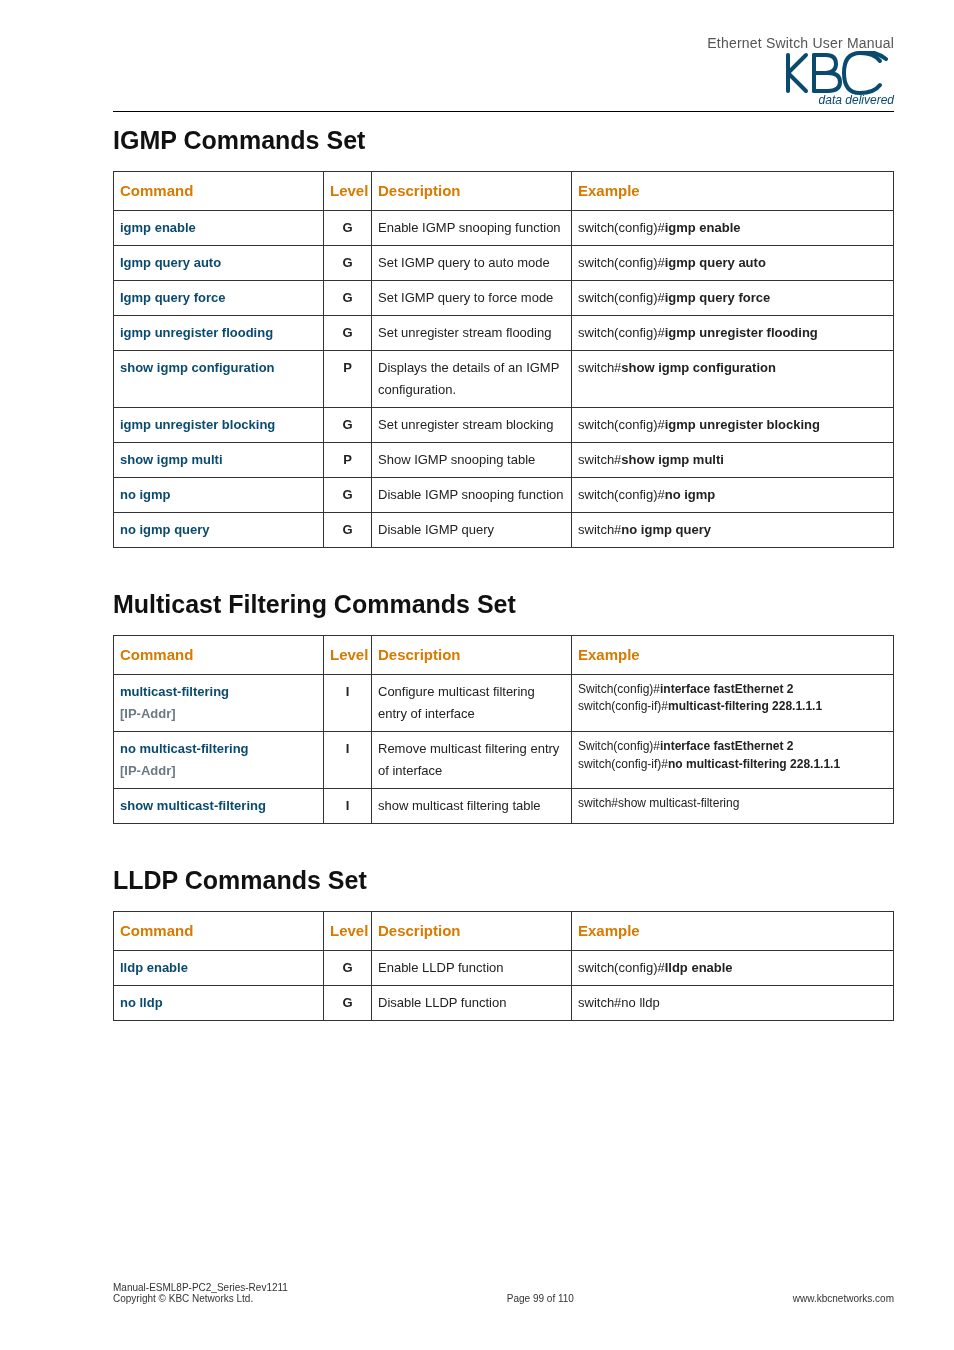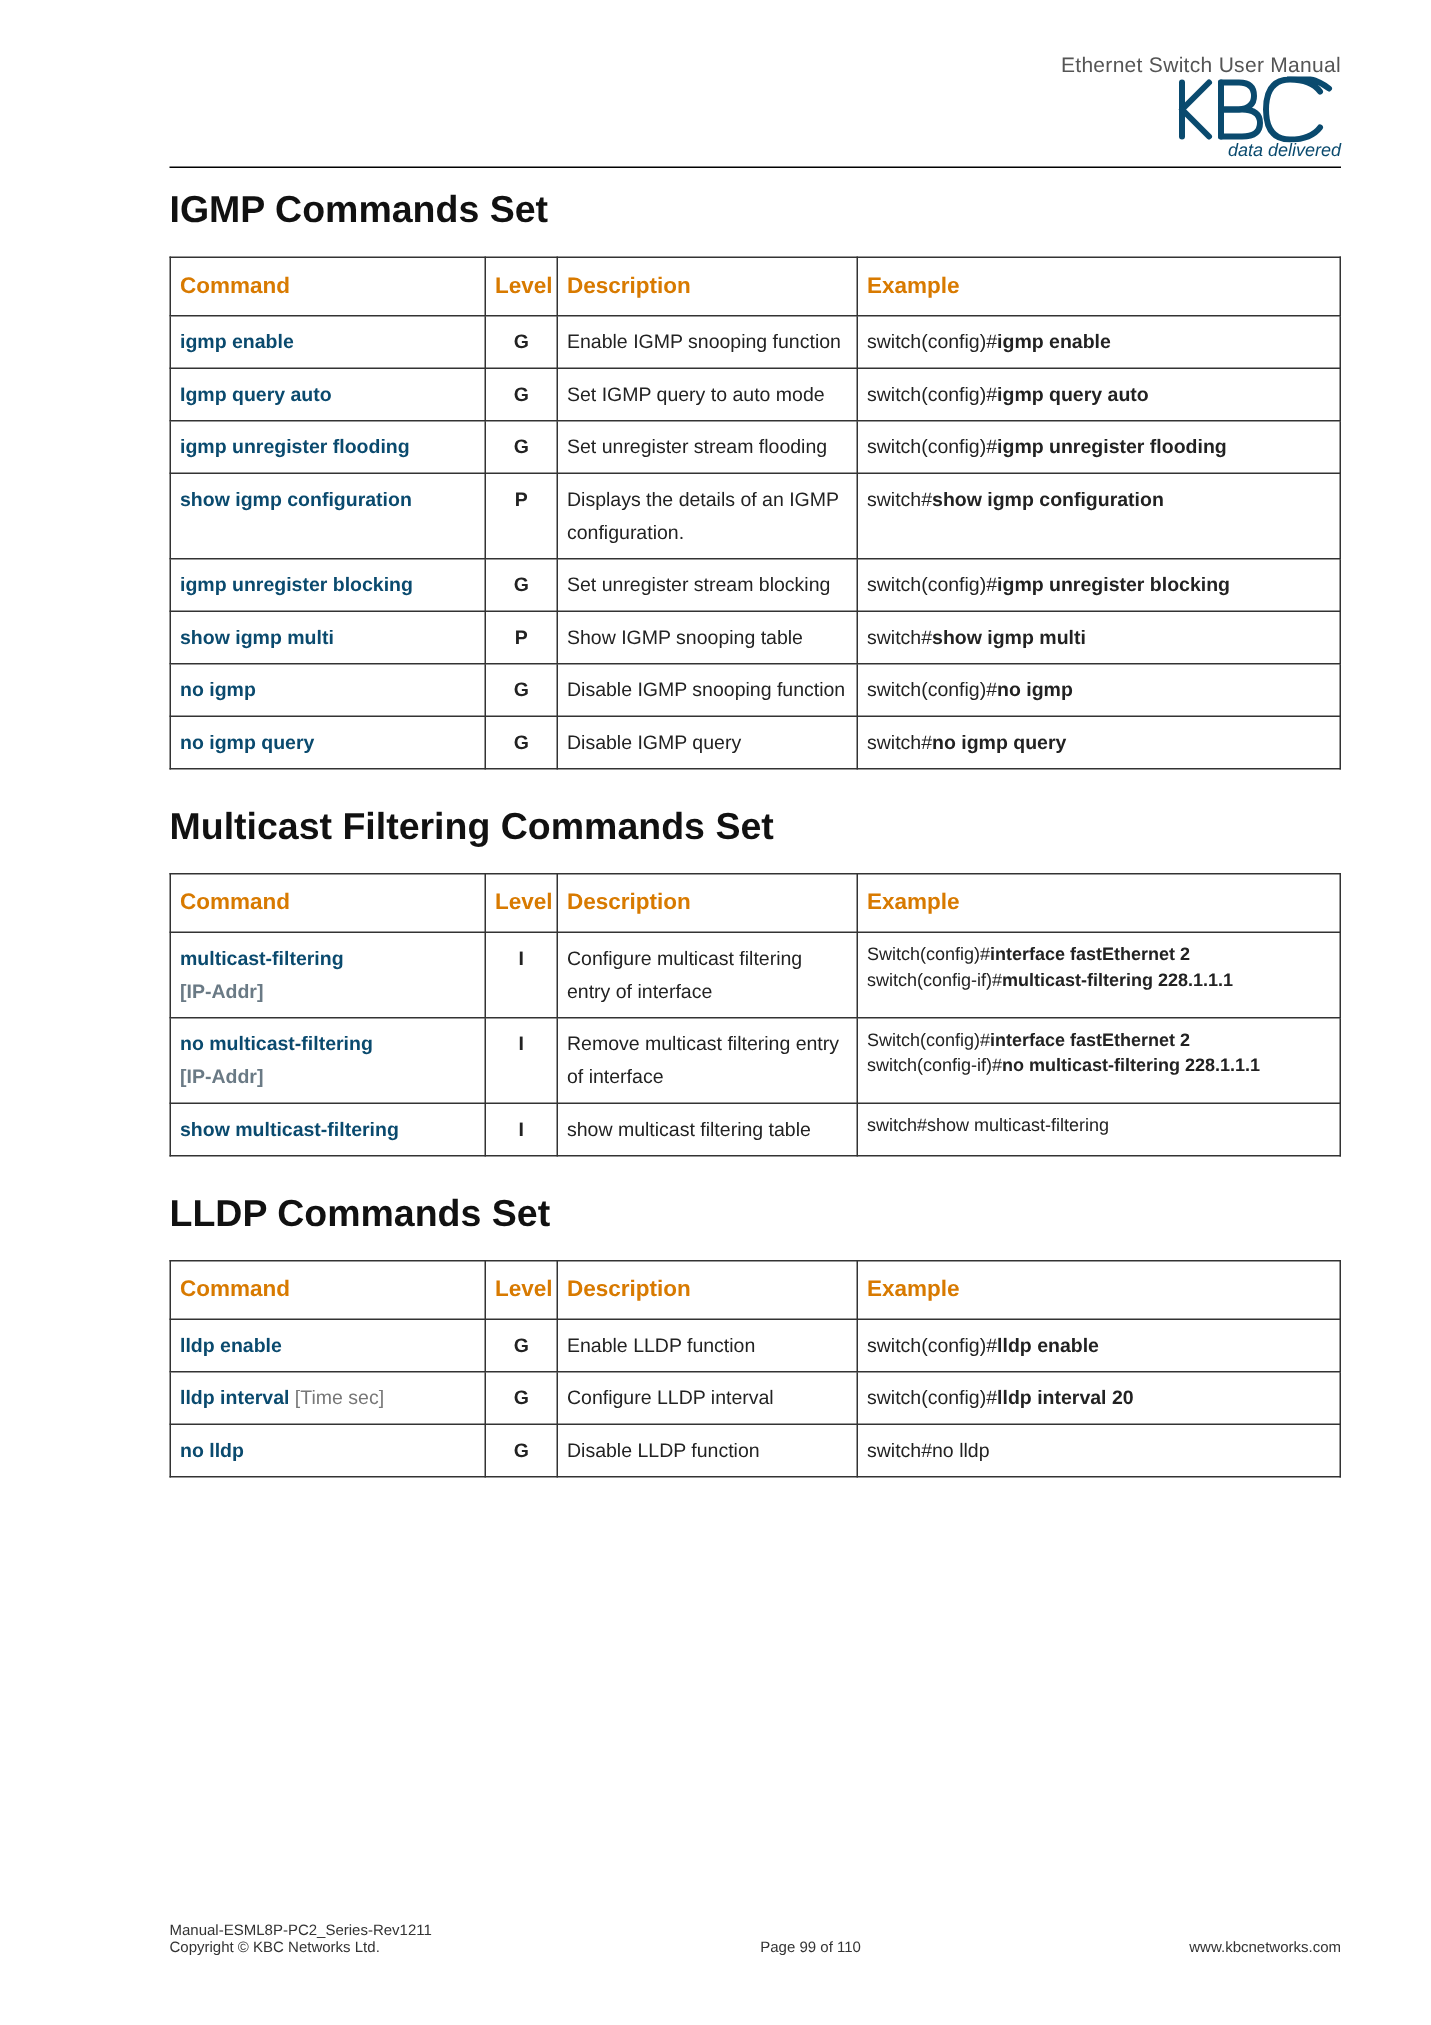--- a/index.html
+++ b/index.html
@@ -44,21 +44,21 @@
     font-family: Verdana, Geneva, sans-serif;
     font-size: 25px;
     font-weight: bold;
     color: #111;
     margin: 14px 0 16px 0;
   }
   table.cmd {
     border-collapse: collapse;
     width: 100%;
     table-layout: fixed;
-    margin-bottom: 24px;
+    margin-bottom: 42px;
   }
   table.cmd col.c1 { width: 210px; }
   table.cmd col.c2 { width: 48px; }
   table.cmd col.c3 { width: 200px; }
   table.cmd col.c4 { width: auto; }
   table.cmd th, table.cmd td {
     border: 1px solid #333;
     padding: 6px 6px;
     vertical-align: top;
     text-align: left;
@@ -142,20 +142,26 @@
         <td>Enable IGMP snooping function</td>
         <td>switch(config)#<span class="ex-bold">igmp enable</span></td>
       </tr>
       <tr>
         <td><span class="cmd-name">Igmp query auto</span></td>
         <td class="level">G</td>
         <td>Set IGMP query to auto mode</td>
         <td>switch(config)#<span class="ex-bold">igmp query auto</span></td>
       </tr>
       <tr>
+        <td><span class="cmd-name">Igmp query force</span></td>
+        <td class="level">G</td>
+        <td>Set IGMP query to force mode</td>
+        <td>switch(config)#<span class="ex-bold">igmp query force</span></td>
+      </tr>
+      <tr>
         <td><span class="cmd-name">igmp unregister flooding</span></td>
         <td class="level">G</td>
         <td>Set unregister stream flooding</td>
         <td>switch(config)#<span class="ex-bold">igmp unregister flooding</span></td>
       </tr>
       <tr>
         <td><span class="cmd-name">show igmp configuration</span></td>
         <td class="level">P</td>
         <td>Displays the details of an IGMP configuration.</td>
         <td>switch#<span class="ex-bold">show igmp configuration</span></td>
@@ -242,26 +248,20 @@
   </tr>
     </thead>
   <tbody id="lldp-body">
       <tr>
         <td><span class="cmd-name">lldp enable</span></td>
         <td class="level">G</td>
         <td>Enable LLDP function</td>
         <td>switch(config)#<span class="ex-bold">lldp enable</span></td>
       </tr>
       <tr>
-        <td><span class="cmd-name">lldp interval<span class="param"> [Time sec]</span></span></td>
-        <td class="level">G</td>
-        <td>Configure LLDP interval</td>
-        <td>switch(config)#<span class="ex-bold">lldp interval 20</span></td>
-      </tr>
-      <tr>
         <td><span class="cmd-name">no lldp</span></td>
         <td class="level">G</td>
         <td>Disable LLDP function</td>
         <td>switch#no lldp</td>
       </tr>
     </tbody>
 </table>
 
 <div class="footer">
   <div class="left">

